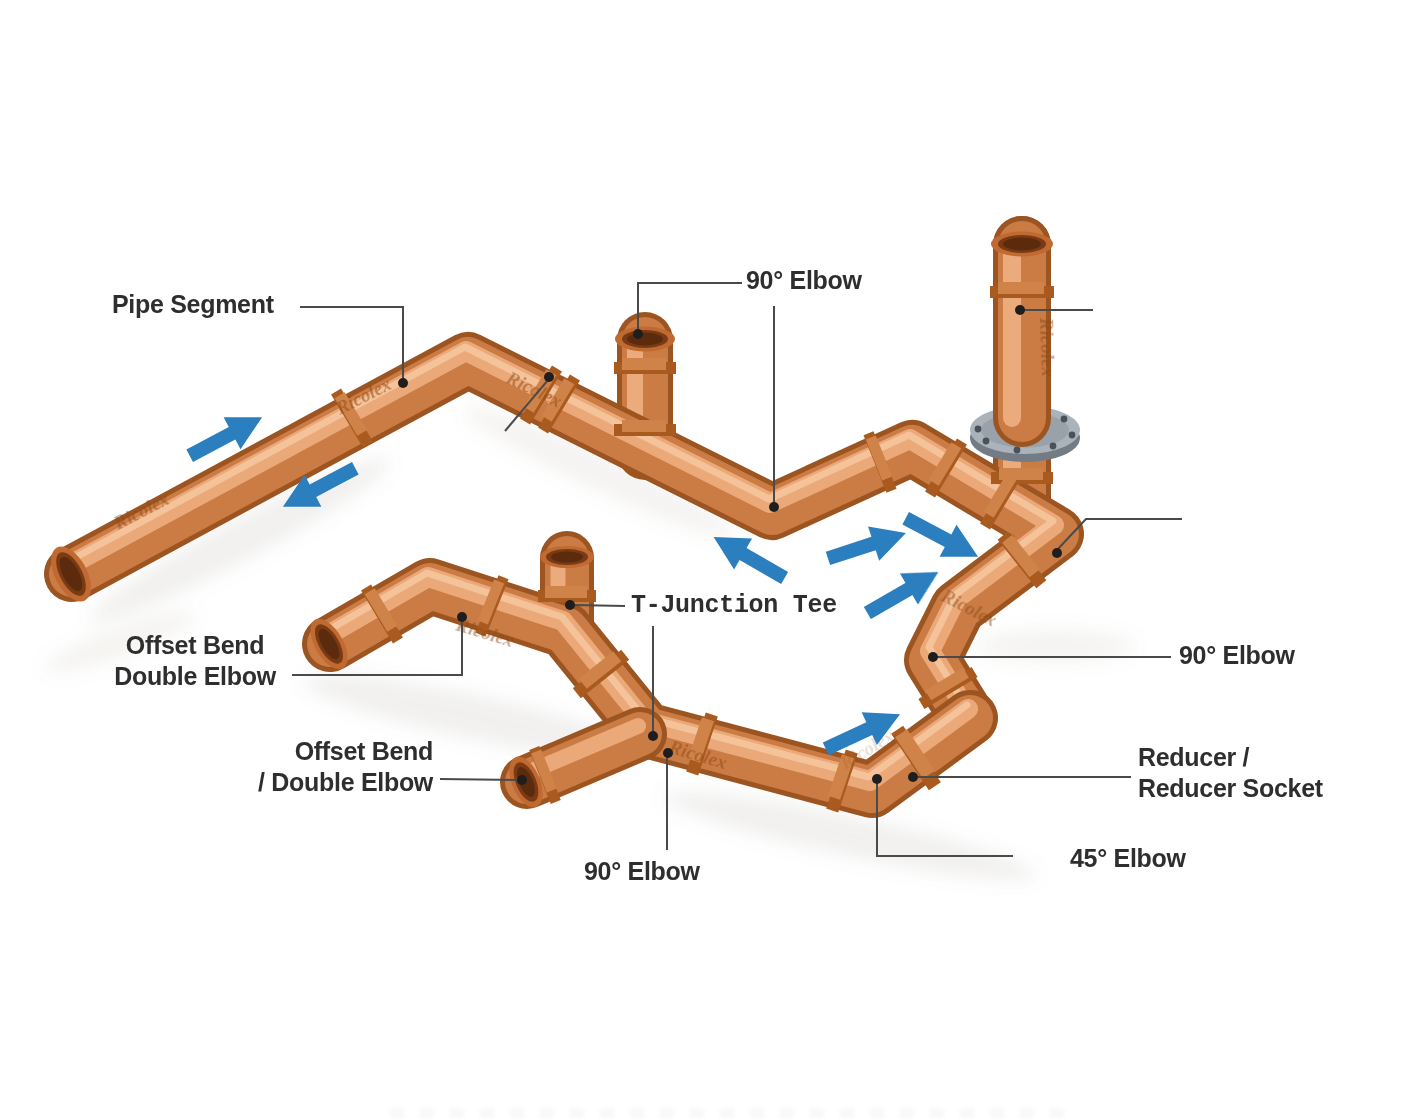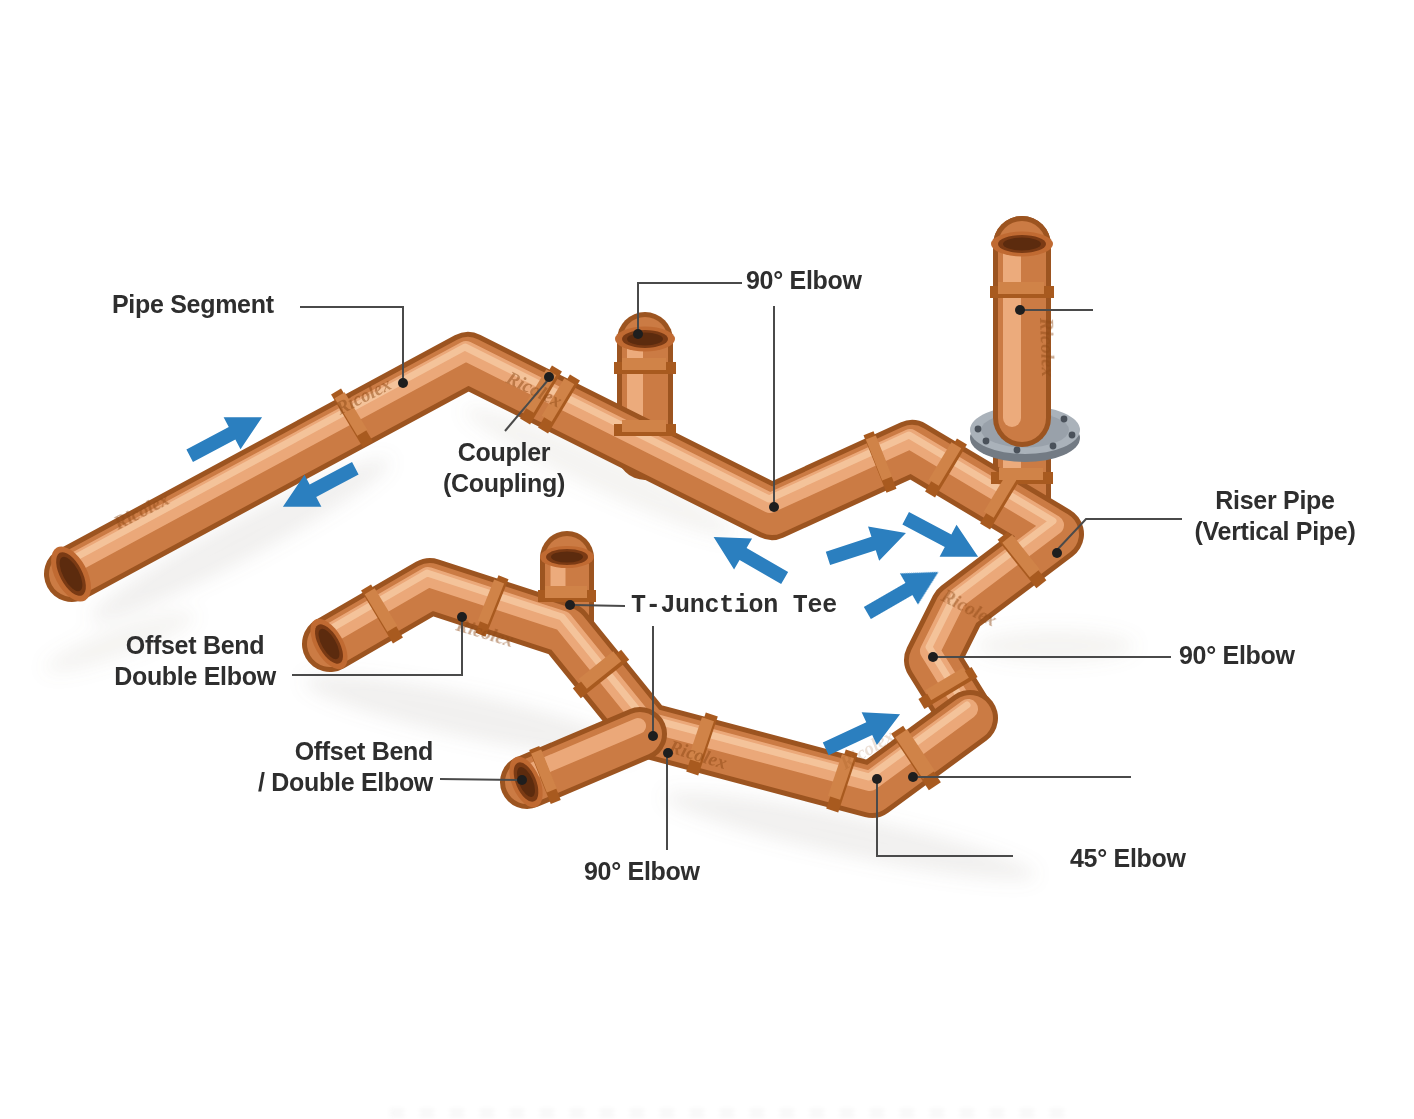--- a/index.html
+++ b/index.html
@@ -237,48 +237,44 @@
   <span>Pipe Segment</span>
 </div>
 
 <div class="lbl" style="left:746px;top:265px;">
   <span>90° Elbow</span>
 </div>
 
 <div class="lbl" style="left:1100px;top:293px;">
 </div>
 
-<div class="lbl center" style="left:425px;top:437px;width:158px;">
-  <div>Coupler</div>
-  <div>(Coupling)</div>
-</div>
-
-<div class="lbl center" style="left:1180px;top:485px;width:190px;">
-  <div>Riser Pipe</div>
-  <div>(Vertical Pipe)</div>
-</div>
+
 
 <div class="lbl" style="left:631px;top:590px;font-family:Liberation Mono, monospace;">
   <span>T-Junction Tee</span>
 </div>
 
 <div class="lbl center" style="left:100px;top:630px;width:190px;">
   <div>Offset Bend</div>
   <div>Double Elbow</div>
 </div>
 
 <div class="lbl" style="left:1179px;top:640px;">
   <span>90° Elbow</span>
 </div>
 
 <div class="lbl right" style="left:233px;top:736px;width:200px;">
   <div>Offset Bend</div>
   <div>/ Double Elbow</div>
 </div>
 
+<div class="lbl" style="left:1138px;top:742px;">
+  <div>Reducer /</div>
+  <div>Reducer Socket</div>
+</div>
 
 <div class="lbl" style="left:1070px;top:843px;">
   <span>45° Elbow</span>
 </div>
 
 <div class="lbl" style="left:584px;top:856px;">
   <span>90° Elbow</span>
 </div>
 
 <div class="footer-noise"></div>

